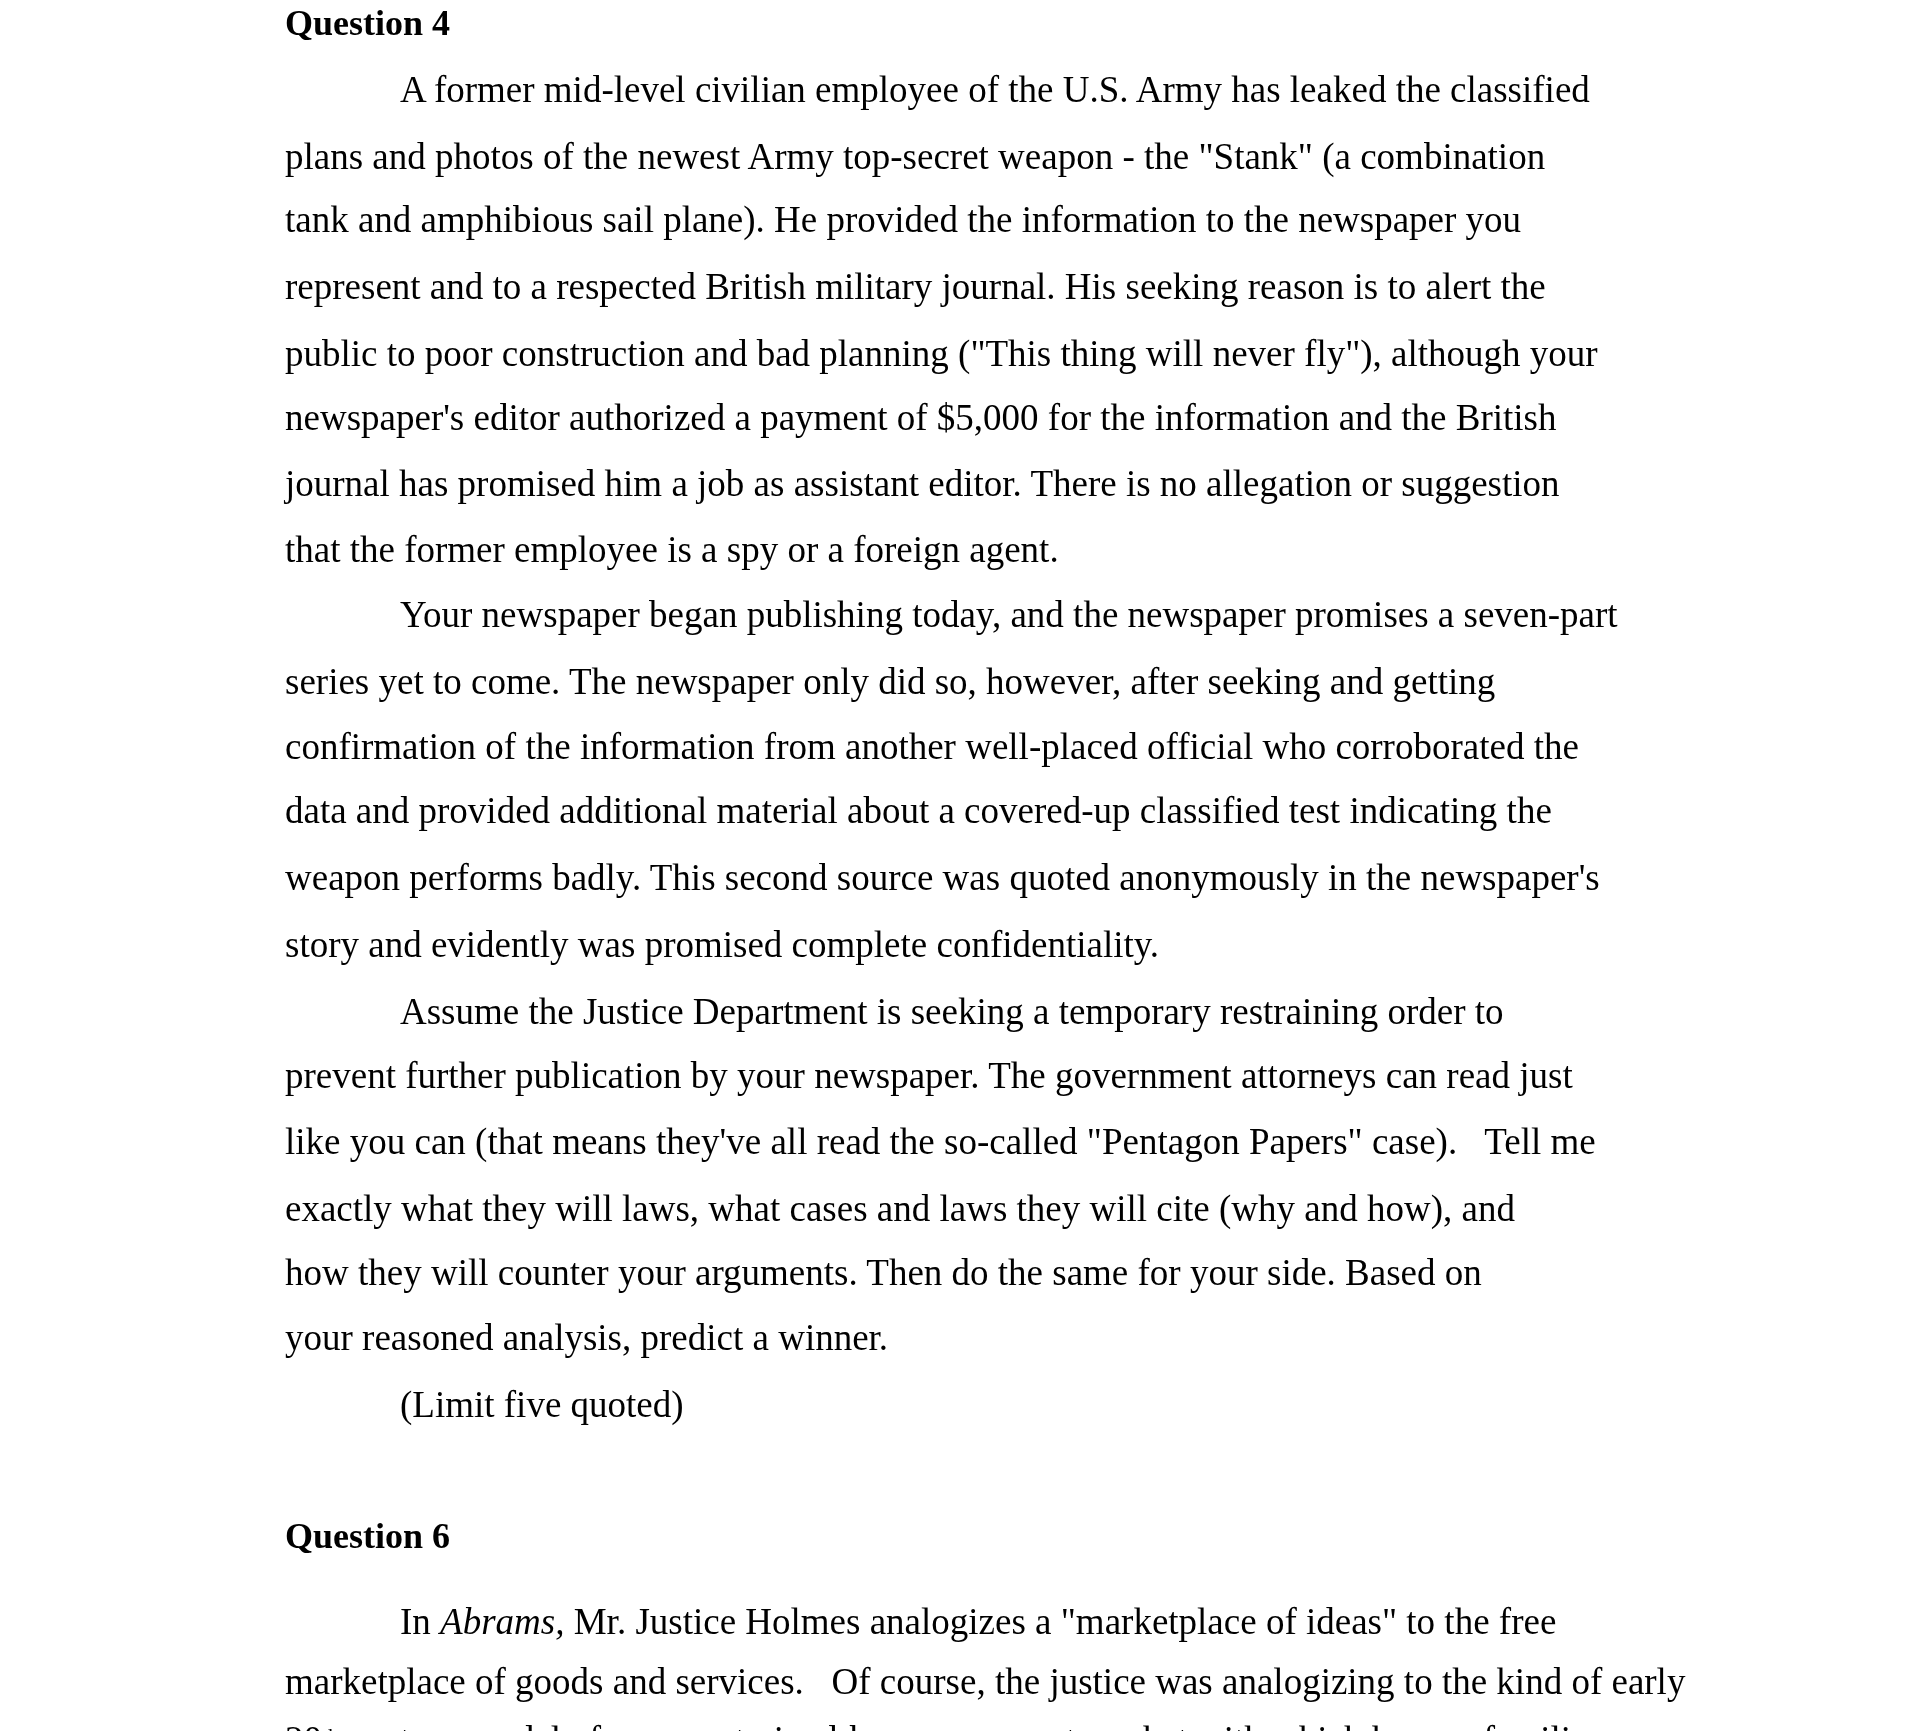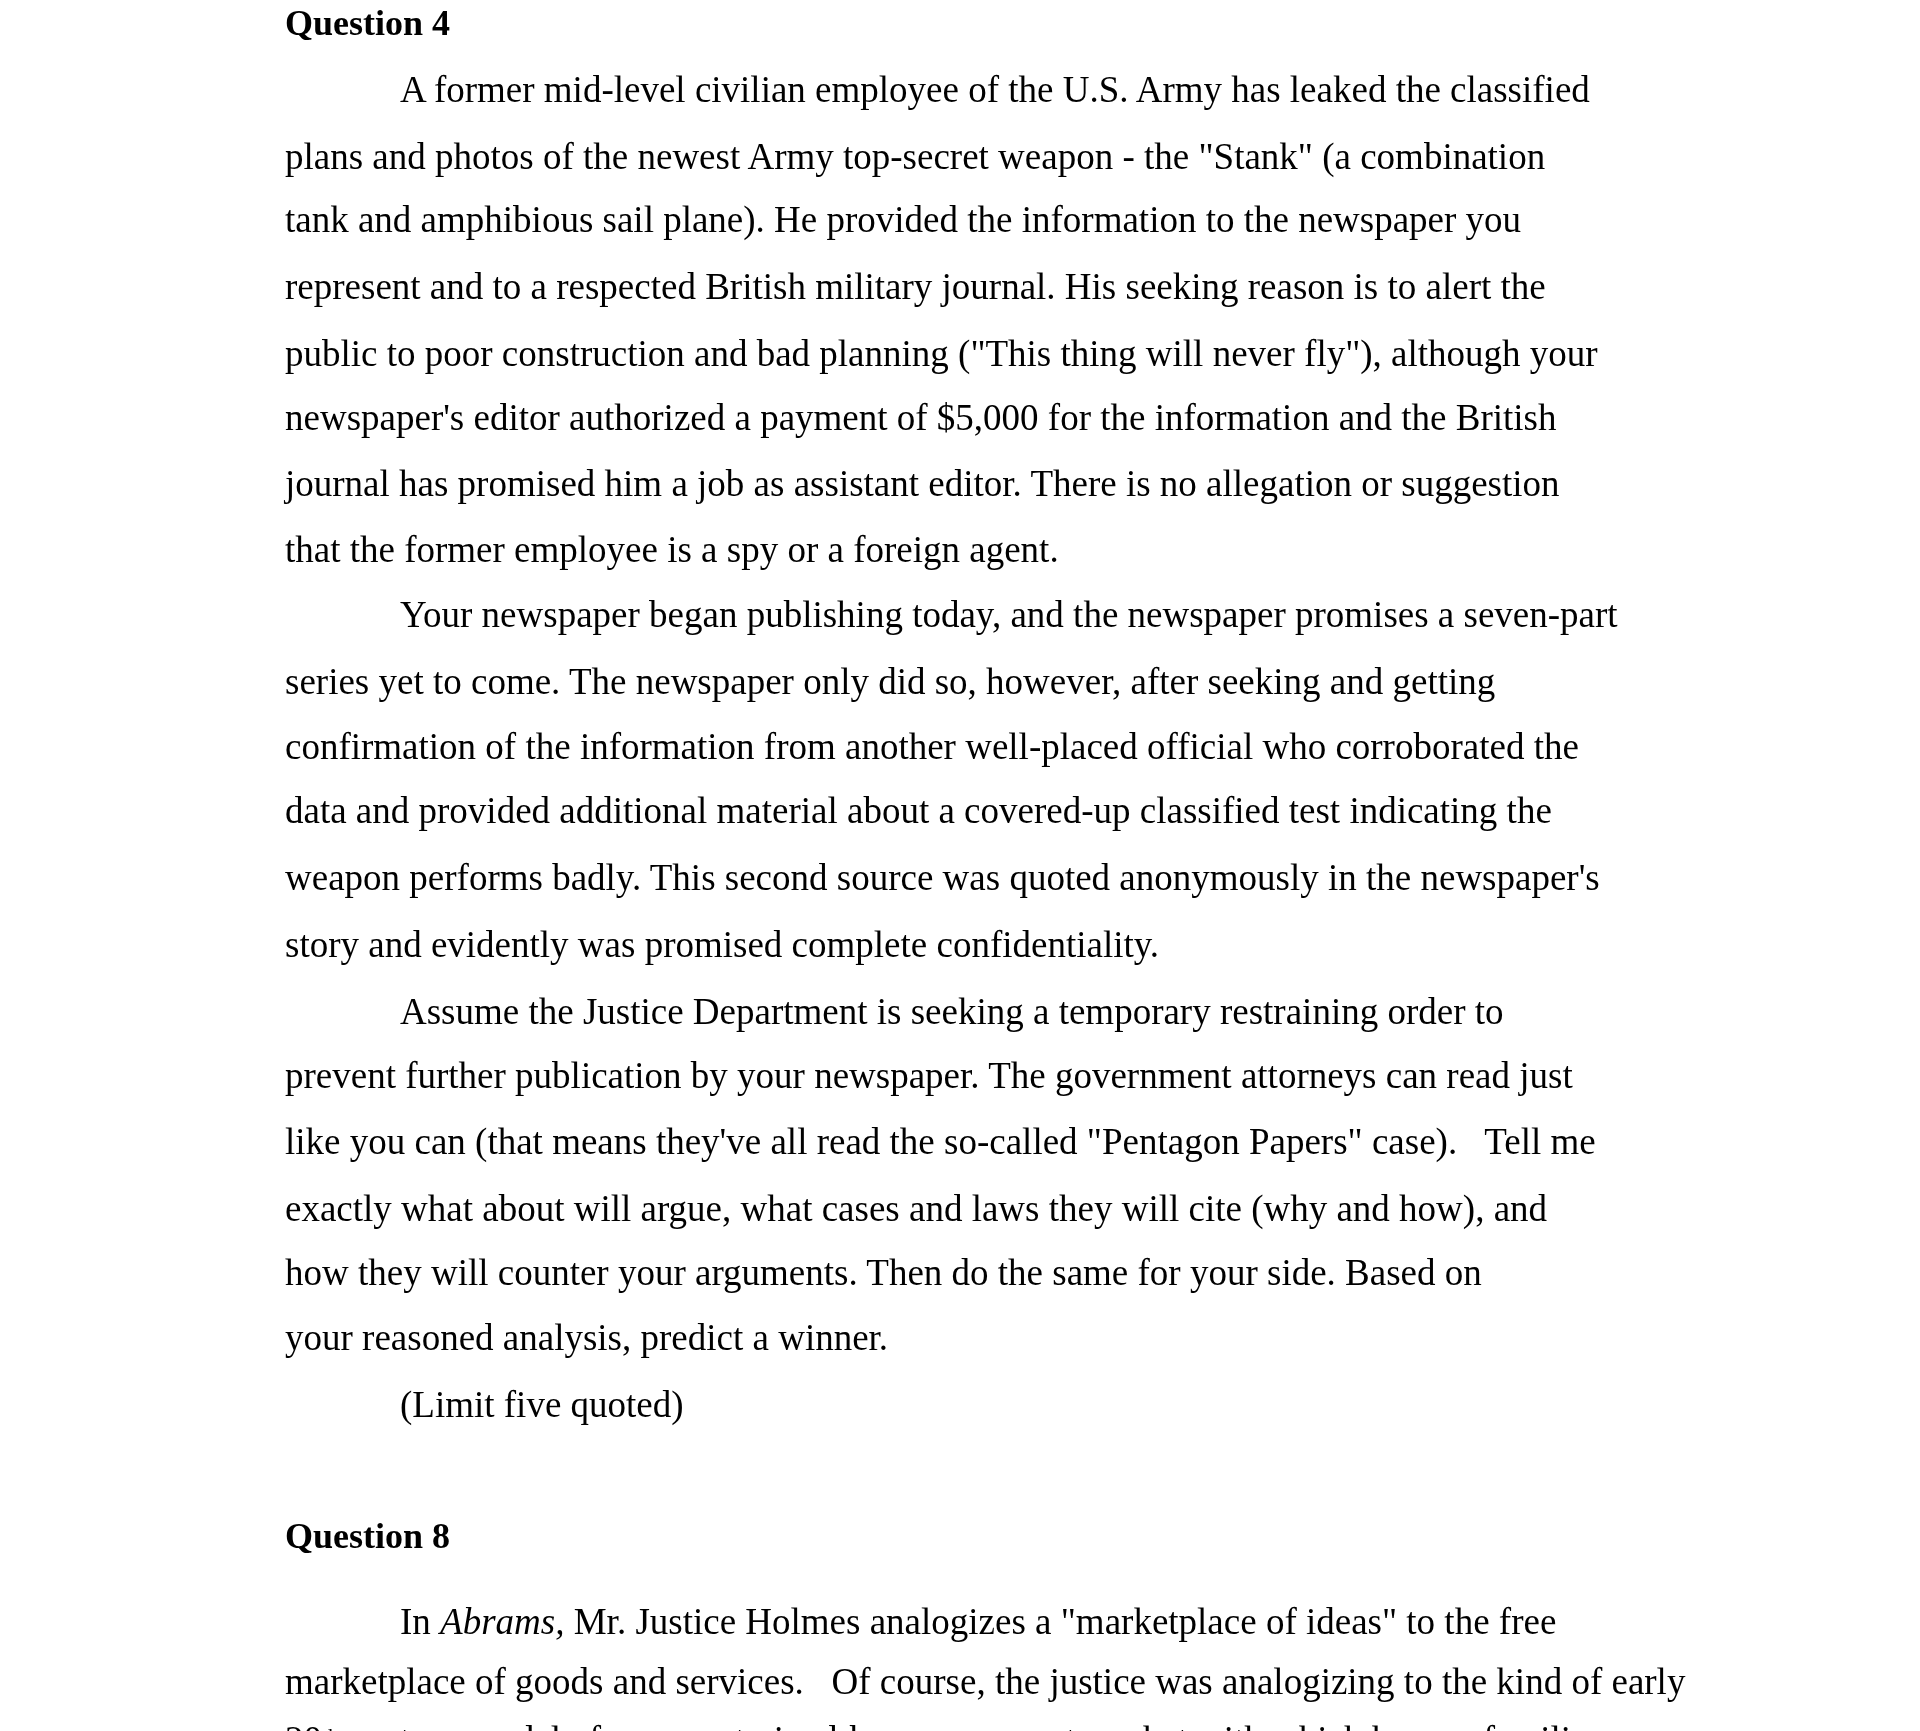--- a/index.html
+++ b/index.html
@@ -29,23 +29,23 @@
 <div class="ln ind" style="top:615px">Your newspaper began publishing today, and the newspaper promises a seven-part</div>
 <div class="ln" style="top:682px">series yet to come. The newspaper only did so, however, after seeking and getting</div>
 <div class="ln" style="top:747px">confirmation of the information from another well-placed official who corroborated the</div>
 <div class="ln" style="top:811px">data and provided additional material about a covered-up classified test indicating the</div>
 <div class="ln" style="top:878px">weapon performs badly. This second source was quoted anonymously in the newspaper's</div>
 <div class="ln" style="top:945px">story and evidently was promised complete confidentiality.</div>
 
 <div class="ln ind" style="top:1012px">Assume the Justice Department is seeking a temporary restraining order to</div>
 <div class="ln" style="top:1076px">prevent further publication by your newspaper. The government attorneys can read just</div>
 <div class="ln" style="top:1142px"><span style="white-space:pre">like you can (that means they've all read the so-called "Pentagon Papers" case).   </span><span class="b">Tell me</span></div>
-<div class="ln b" style="top:1209px">exactly what about will argue, what cases and laws they will cite (why and how), and</div>
+<div class="ln b" style="top:1209px">exactly what they will laws, what cases and laws they will cite (why and how), and</div>
 <div class="ln b" style="top:1273px">how they will counter your arguments. Then do the same for your side. Based on</div>
 <div class="ln b" style="top:1338px">your reasoned analysis, predict a winner.</div>
 
 <div class="ln ind" style="top:1405px">(Limit five quoted)</div>
 
-<div class="ln hd" style="top:1536px">Question 8</div>
+<div class="ln hd" style="top:1536px">Question 6</div>
 
 <div class="ln ind" style="top:1622px"><span style="white-space:pre">In </span><i>Abrams,</i><span style="white-space:pre"> Mr. Justice Holmes analogizes a "marketplace of ideas" to the free</span></div>
 <div class="ln" style="top:1682px;white-space:pre">marketplace of goods and services.   Of course, the justice was analogizing to the kind of early</div>
 <div class="ln" style="top:1740px"><span>20</span><sup>th</sup><span style="white-space:pre"> century model of an unrestrained-by-government market with which he was familiar.</span></div>
 
 </body></html>

